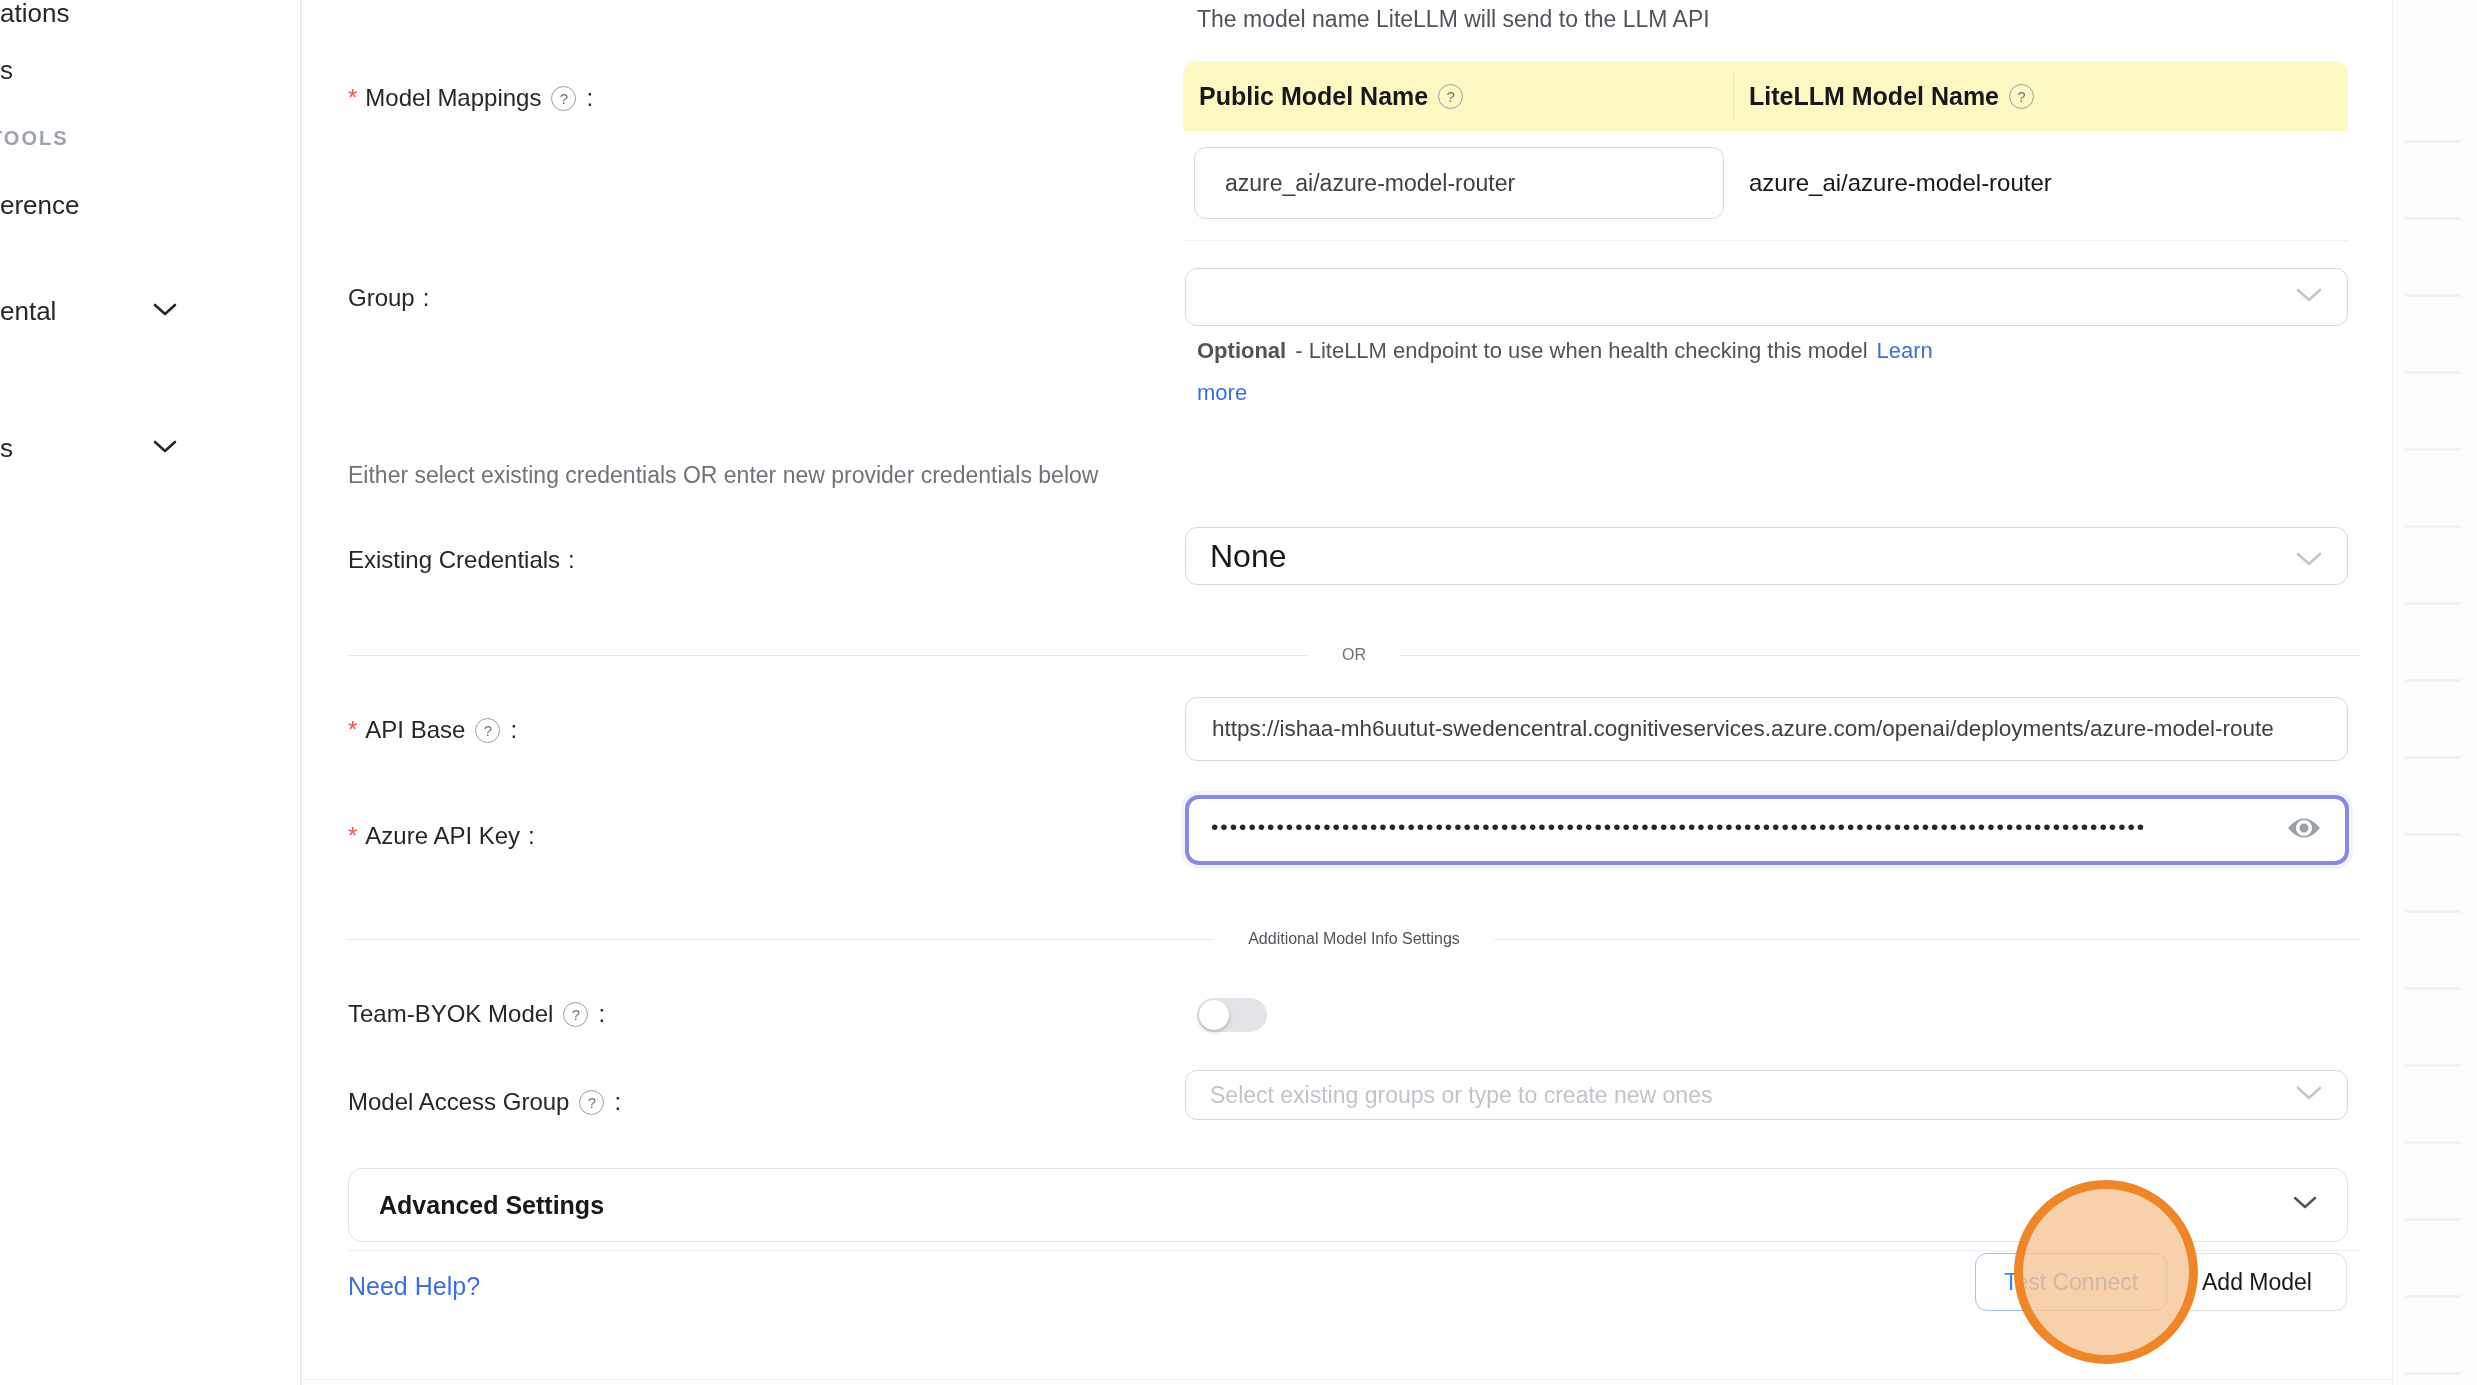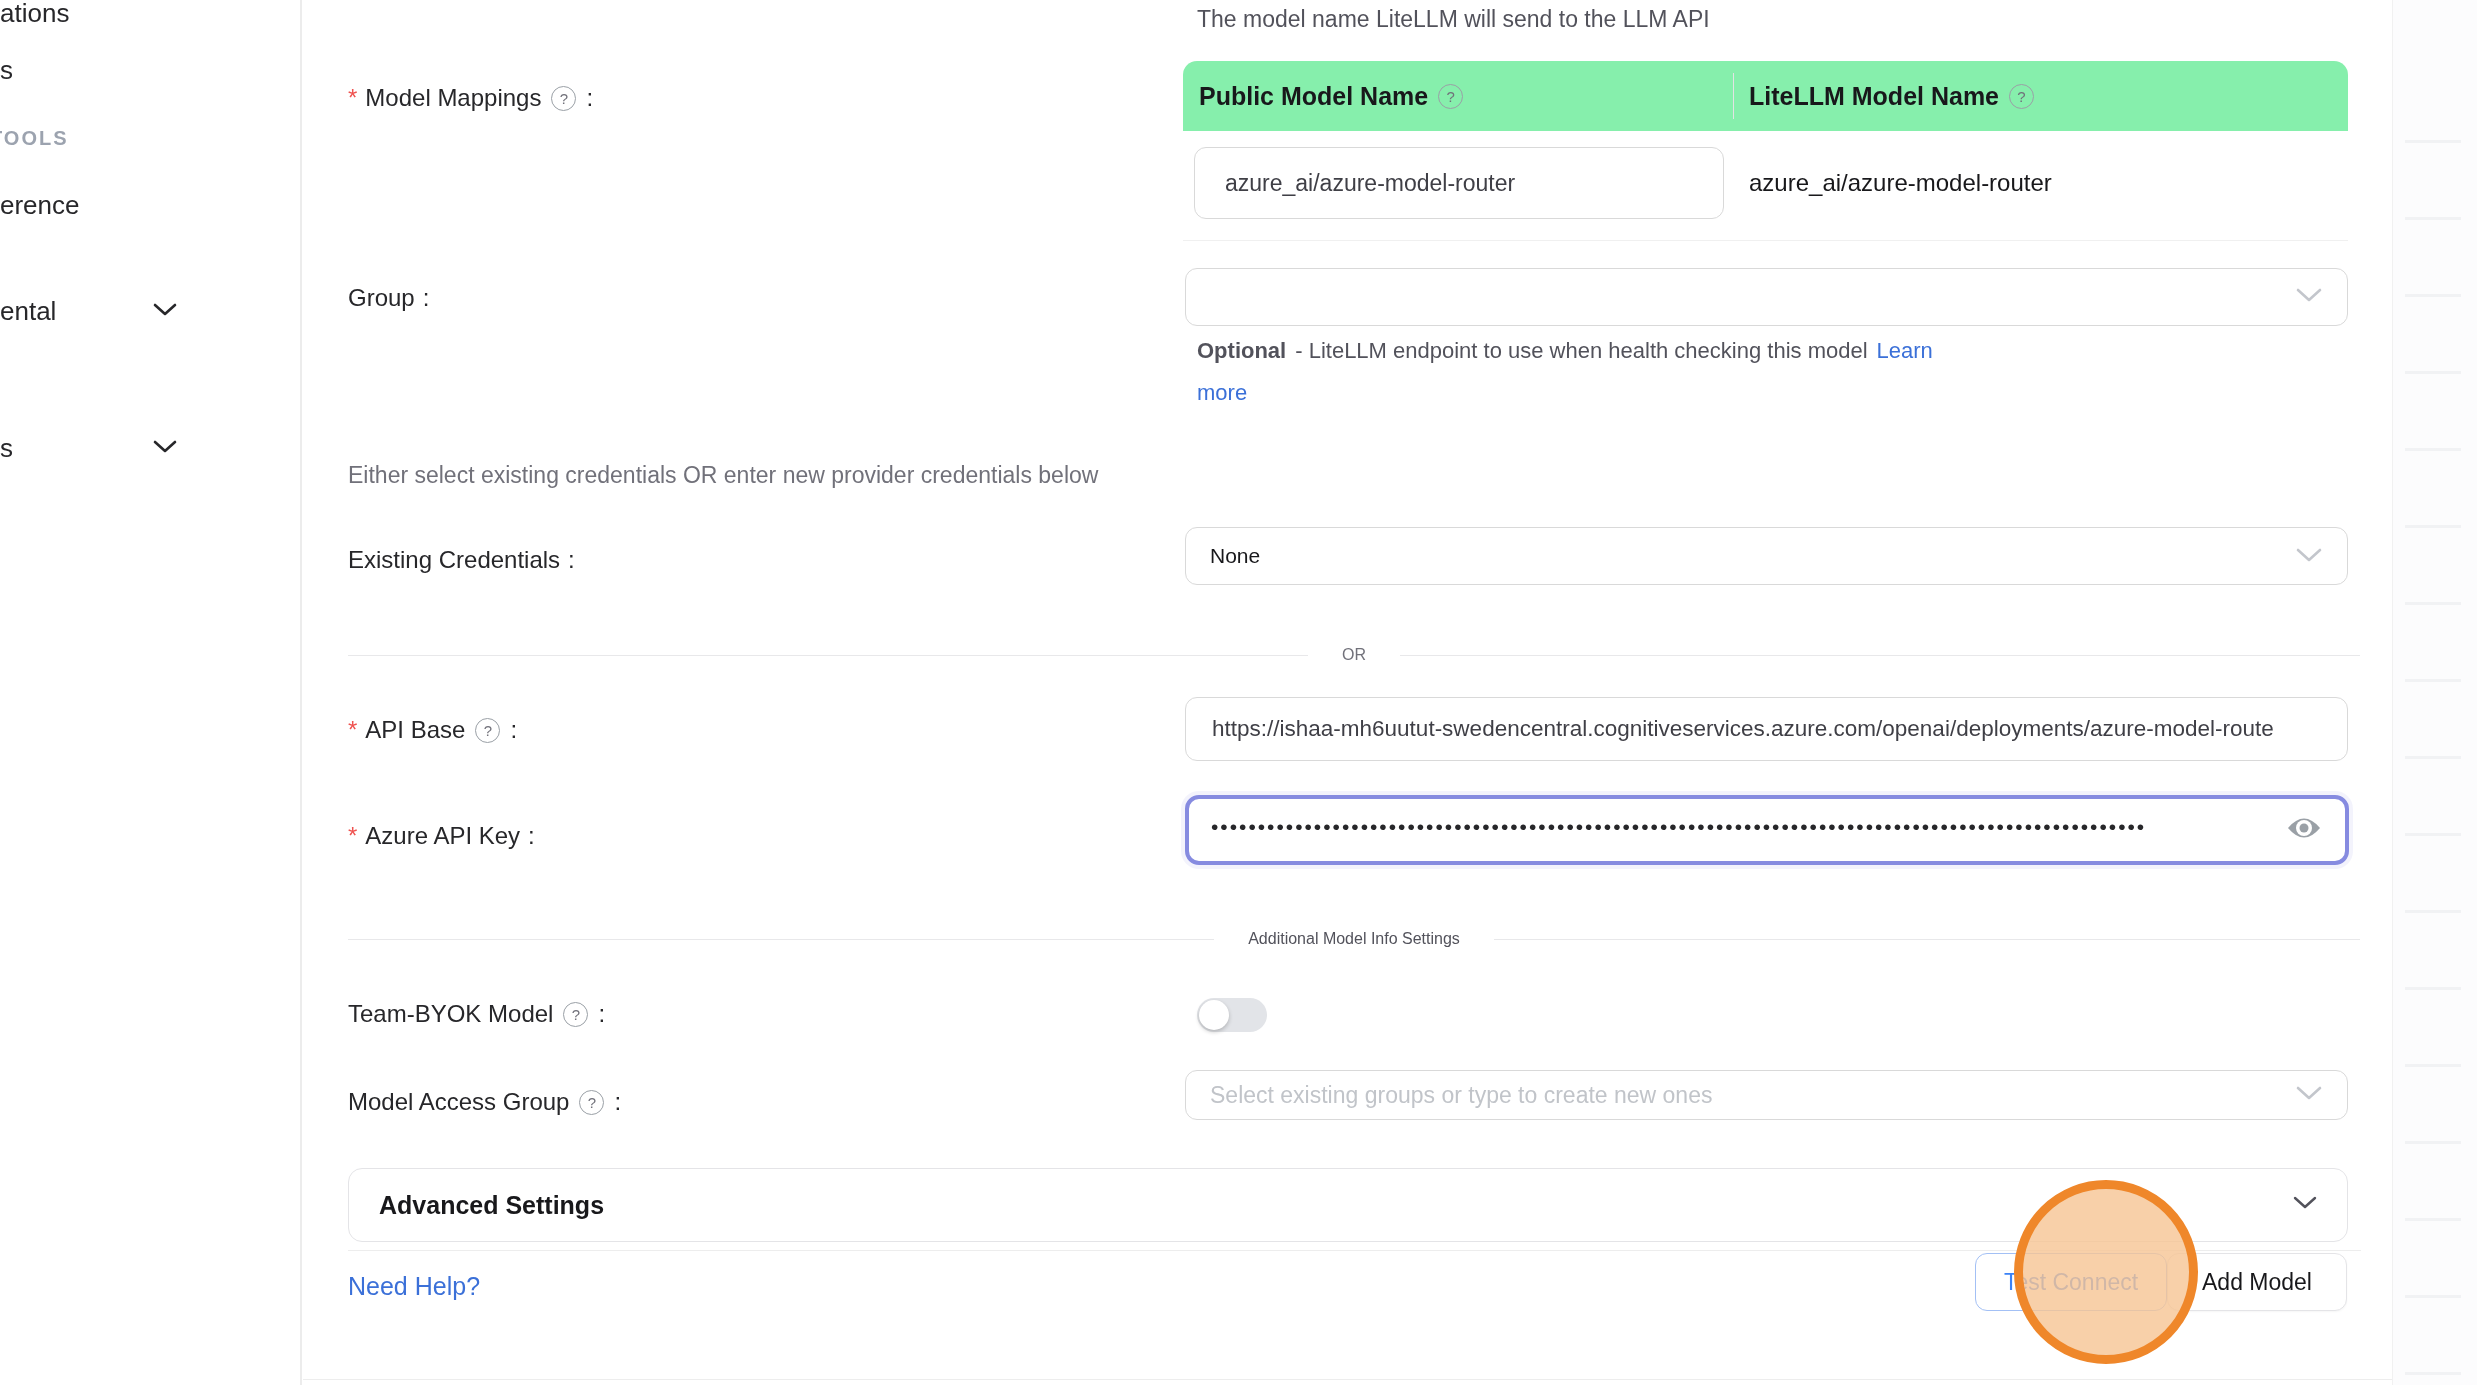--- a/index.html
+++ b/index.html
@@ -27,21 +27,21 @@
 
   .form-label { font-size:24px; color:#27272a; display:flex; align-items:center; }
   .req { color:#ef5350; margin-right:8px; font-size:24px; line-height:24px; }
   .qicon { display:inline-flex; align-items:center; justify-content:center;
            width:25px; height:25px; border:1.5px solid #9aa0a6; border-radius:50%;
            color:#71717a; font-size:15px; font-weight:400; margin:0 8px 0 10px; flex:0 0 auto; }
   .colon { margin-left:2px; }
 
   
   .map-table { left:1183px; top:61px; width:1165px; height:180px; border-bottom:1px solid #f0f0f0; }
-  .map-head { position:absolute; left:0; top:0; width:100%; height:70px; background:#86efac;
+  .map-head { position:absolute; left:0; top:0; width:100%; height:70px; background:#fef9c3;
               border-radius:14px 14px 0 0; display:flex; align-items:center; }
   .map-head .cell { font-size:25px; font-weight:700; color:#18181b; display:flex; align-items:center; }
   .cell-pub { width:550px; padding-left:16px; }
   .cell-lit { width:615px; padding-left:16px; }
   .col-divider { position:absolute; left:550px; top:12px; width:1px; height:46px; background:#e3e3e4; }
   .map-input { position:absolute; left:11px; top:86px; width:530px; height:72px;
                border:1.5px solid #d9d9d9; border-radius:12px; background:#fff;
                font-size:23px; color:#3f3f46; padding:0 30px; display:flex; align-items:center; white-space:nowrap; overflow:hidden; }
   .map-static { position:absolute; left:566px; top:86px; height:72px; display:flex; align-items:center;
                 font-size:24px; color:#18181b; }
@@ -51,21 +51,21 @@
   .select-chev { margin-left:auto; flex:0 0 auto; }
 
   .mode-select { left:1185px; top:268px; width:1163px; height:58px; }
   .mode-hint { left:1197px; top:330px; width:920px; font-size:22px; color:#52525b; line-height:42px; }
   .mode-hint .b { font-weight:700; }
   .link { color:#3b70d8; }
   .sp { margin-right:9px; }
 
   .either-note { left:348px; top:462px; font-size:23px; color:#71717a; }
 
-  .excred-select { left:1185px; top:527px; width:1163px; height:58px; font-size:21px; color:#18181b; }
+  .excred-select { left:1185px; top:527px; width:1163px; height:58px; font-size:32px; color:#18181b; }
 
   .h-divider { display:flex; align-items:center; }
   .h-divider .line { flex:1; height:1px; background:#e8e8ea; }
   .h-divider .dtext { margin:0 34px; font-size:16px; color:#71717a; white-space:nowrap; }
   .or-div { left:348px; top:640px; width:2012px; height:30px; }
   .addl-div { left:348px; top:924px; width:2012px; height:30px; }
   .addl-div .dtext { color:#52525b; }
 
   .apibase-input { left:1185px; top:697px; width:1163px; height:64px;
                    border:1.5px solid #d9d9d9; border-radius:12px; background:#fff;

